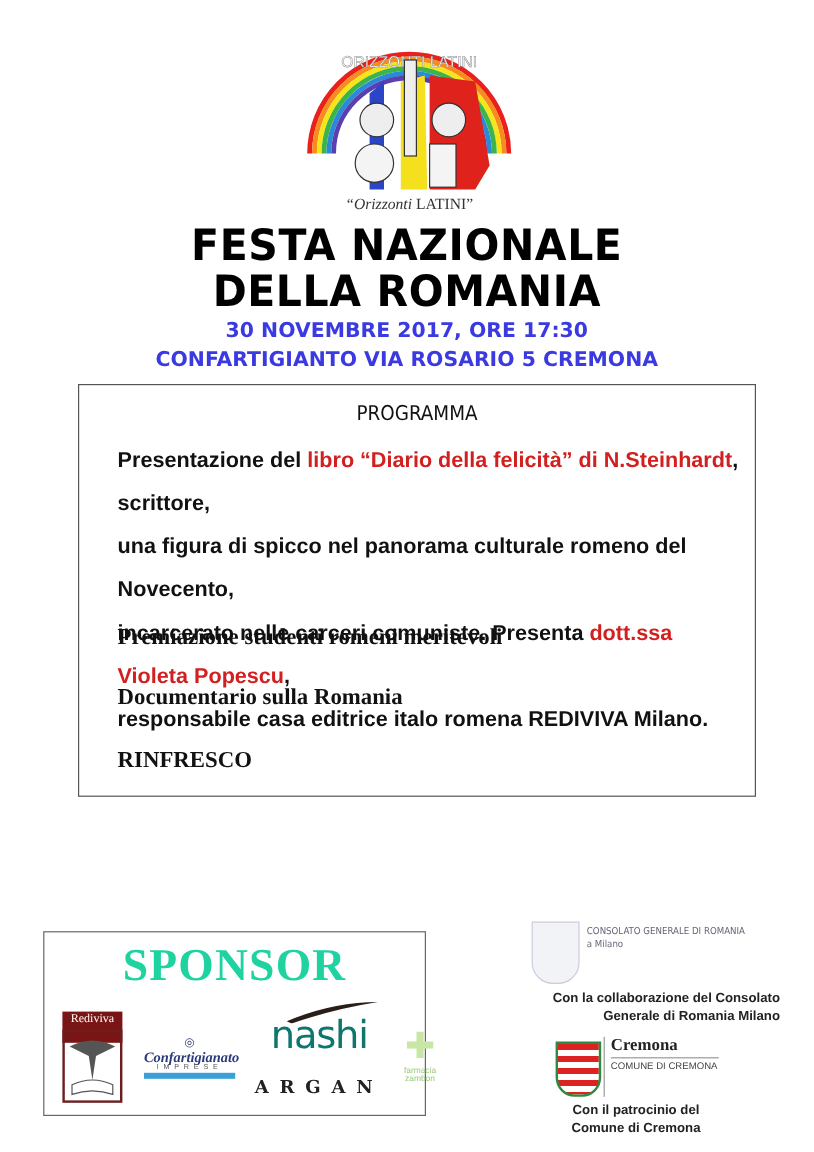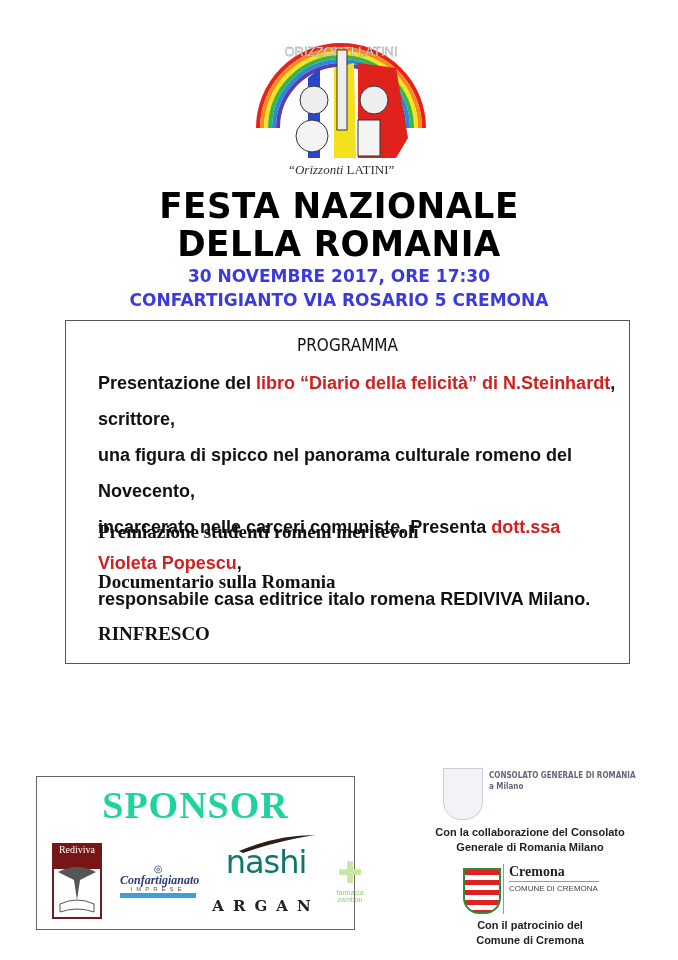--- a/index.html
+++ b/index.html
@@ -46,22 +46,22 @@
   .nashi { position:absolute; left:170px; top:56px; width:118px; height:90px; }
   .nashi-word { position:absolute; left:0; top:10px; width:118px; text-align:center; font-family:"DejaVu Sans", sans-serif; font-size:32px; color:#0f766e; letter-spacing:-1px; }
   .nashi-argan { position:absolute; left:0; top:64px; width:118px; text-align:center; font-family:"DejaVu Serif", serif; font-weight:bold; font-size:15px; color:#222; letter-spacing:9px; }
   .farm { position:absolute; left:294px; top:80px; width:38px; height:56px; text-align:center; }
   .farm-cross { font-size:30px; color:#c9e7a4; line-height:32px; }
   .farm-label { font-size:7px; color:#9ac97a; line-height:7px; }
 
   
   .cons { left:443px; top:768px; width:230px; }
   .cons-shield { position:absolute; left:0; top:0; width:38px; height:50px; border:1px solid #ccd; border-radius:0 0 18px 18px; background:#f2f3f7; }
-  .cons-name { position:absolute; left:46px; top:2px; font-family:"DejaVu Sans Condensed","DejaVu Sans", sans-serif; font-weight:bold; font-size:8px; color:#667; white-space:nowrap; line-height:11px; }
-  .collab { left:410px; top:825px; width:240px; text-align:center; font-family:"Liberation Sans", sans-serif; font-weight:bold; font-size:11px; color:#222; line-height:15px; }
+  .cons-name { position:absolute; left:46px; top:2px; font-family:"DejaVu Sans Condensed","DejaVu Sans", sans-serif; font-weight:normal; font-size:8px; color:#667; white-space:nowrap; line-height:11px; }
+  .collab { left:410px; top:825px; width:240px; text-align:right; font-family:"Liberation Sans", sans-serif; font-weight:bold; font-size:11px; color:#222; line-height:15px; }
   .crem { left:463px; top:864px; width:140px; height:50px; }
   .crem-shield { position:absolute; left:0; top:4px; width:34px; height:42px; border-radius:0 0 16px 16px; background:repeating-linear-gradient(#d22 0 5px, #fff 5px 10px); border:2px solid #2e8a3e; }
   .crem-line { position:absolute; left:40px; top:0; width:1px; height:50px; background:#999; }
   .crem-name { position:absolute; left:46px; top:0; font-family:Liberation Serif, serif; font-weight:bold; font-size:14px; color:#222; }
   .crem-sub { position:absolute; left:46px; top:17px; font-family:"Liberation Sans", sans-serif; font-size:8px; color:#444; border-top:1px solid #999; padding-top:2px; width:90px; }
   .patro { left:410px; top:918px; width:240px; text-align:center; font-family:"Liberation Sans", sans-serif; font-weight:bold; font-size:11px; color:#222; line-height:15px; }
 </style>
 </head>
 <body>
 

